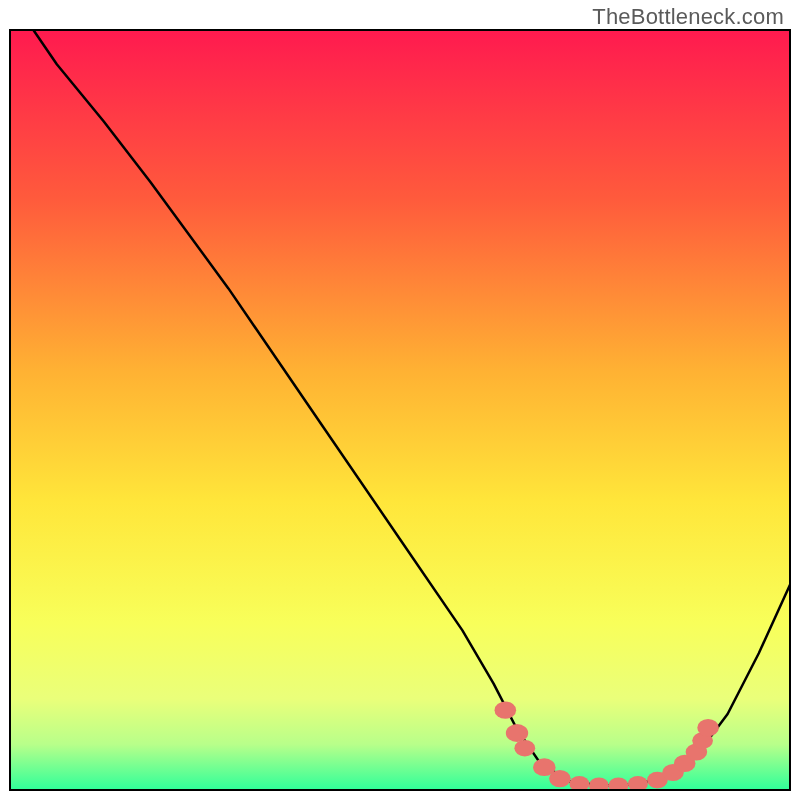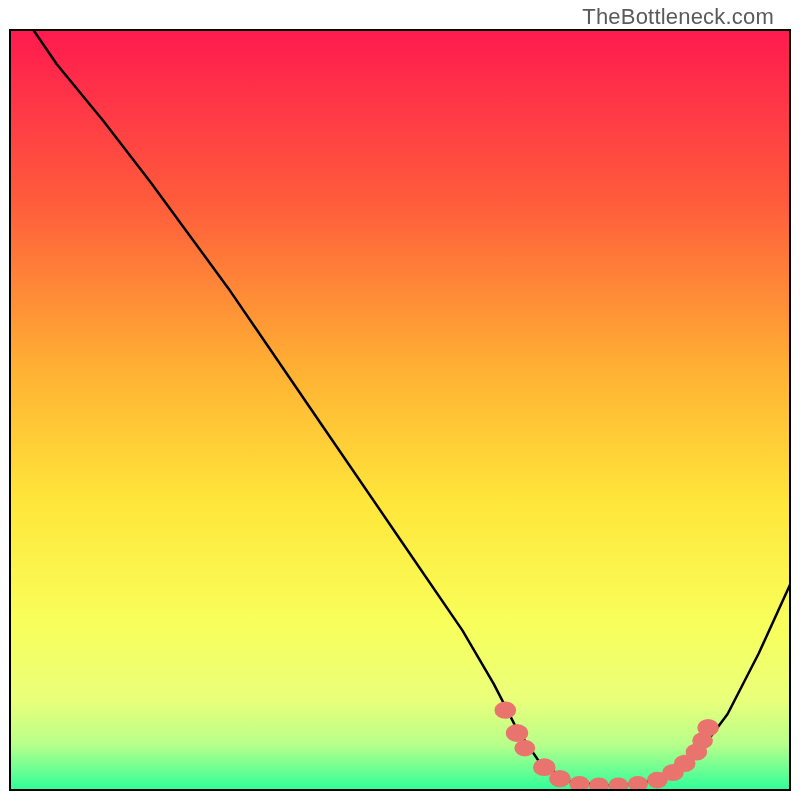--- a/index.html
+++ b/index.html
@@ -12,21 +12,21 @@
     font-family: Arial, Helvetica, sans-serif;
   }
   .container {
     position: relative;
     width: 800px;
     height: 800px;
   }
   .watermark {
     position: absolute;
     top: 4px;
-    right: 26px;
+    right: 16px;
     font-size: 22px;
     font-weight: 500;
     color: #5a5a5a;
     z-index: 50;
     letter-spacing: 0.2px;
   }
   svg.chart {
     position: absolute;
     left: 0;
     top: 0;

